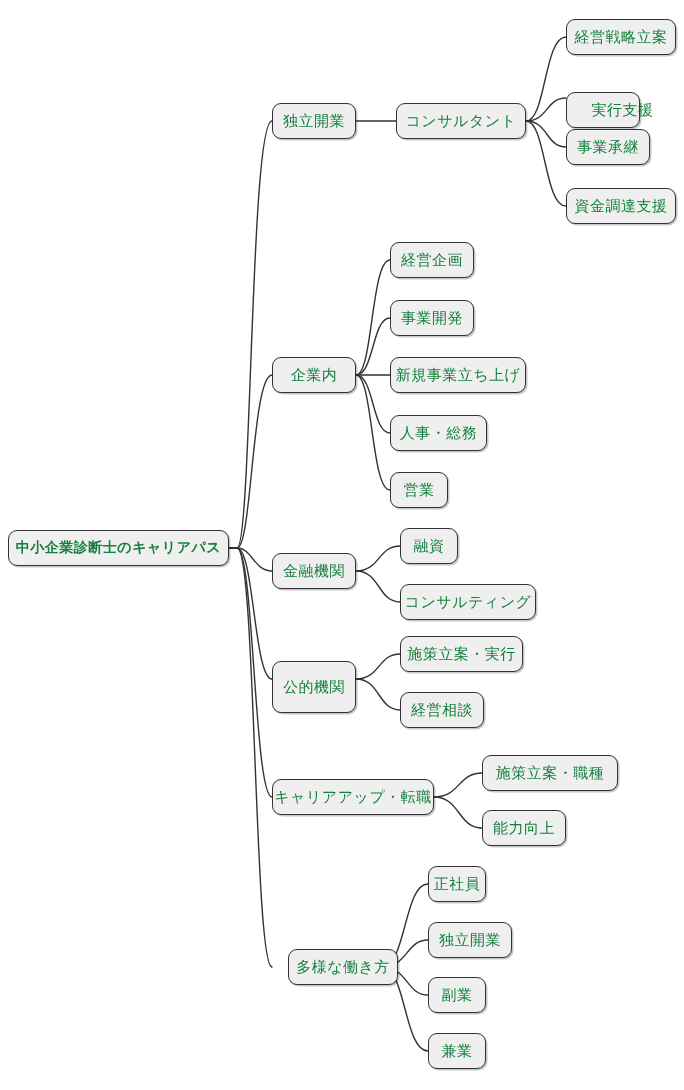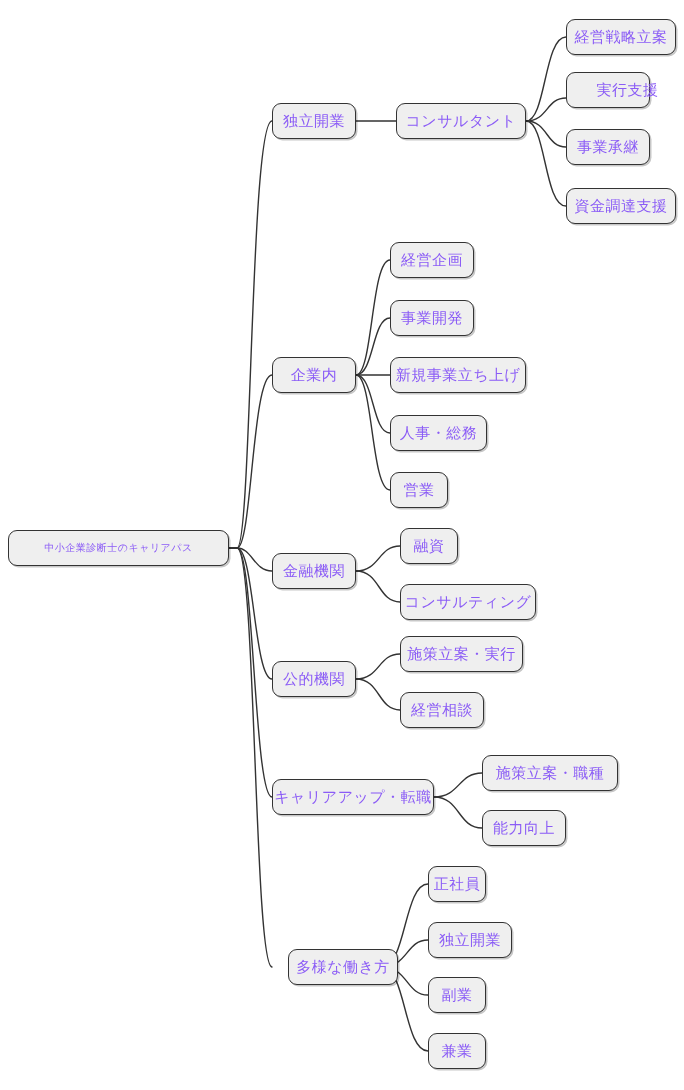--- a/index.html
+++ b/index.html
@@ -39,26 +39,26 @@
   }
   .node {
     position: absolute;
     box-sizing: border-box;
     display: flex;
     align-items: center;
     justify-content: center;
     background: #efefef;
     border: 1.5px solid #333333;
     border-radius: 9px;
-    color: #8b5cf6;
+    color: #15803d;
     white-space: nowrap;
     box-shadow: 1.5px 1.5px 0 rgba(0,0,0,0.22);
     letter-spacing: 0.5px;
   }
-  .node-root   { font-size: 10px; }
+  .node-root   { font-size: 14px; font-weight: bold; }
   .node-l1     { font-size: 15px; }
   .node-l2     { font-size: 15px; }
 </style>
 </head>
 <body>
 
 <div id="mindmap-root">
   <svg id="edge-layer" viewBox="0 0 684 1090" xmlns="http://www.w3.org/2000/svg">
       <path d="M229,548 L237,548 C252,548 250,121 272,121"></path>
       <path d="M229,548 L237,548 C252,548 252,375 272,375"></path>
@@ -85,33 +85,33 @@
       <path d="M382,967 C406,967 404,884 428,884"></path>
       <path d="M382,967 C408,967 406,940 428,940"></path>
       <path d="M382,967 C408,967 406,995 428,995"></path>
       <path d="M382,967 C406,967 404,1051 428,1051"></path>
     </svg>
   <div id="node-layer">
       <div class="node node-root" style="left: 8px; top: 530px; width: 221px; height: 36px;">中小企業診断士のキャリアパス</div>
       <div class="node node-l1" style="left: 272px; top: 103px; width: 84px; height: 36px;">独立開業</div>
       <div class="node node-l1" style="left: 396px; top: 103px; width: 130px; height: 36px;">コンサルタント</div>
       <div class="node node-l2" style="left: 566px; top: 19px; width: 110px; height: 36px;">経営戦略立案</div>
-      <div class="node node-l2" style="left: 566px; top: 72px; width: 84px; height: 36px; padding-left: 39px;">実行支援</div>
+      <div class="node node-l2" style="left: 566px; top: 92px; width: 74px; height: 36px; padding-left: 39px;">実行支援</div>
       <div class="node node-l2" style="left: 566px; top: 129px; width: 84px; height: 36px;">事業承継</div>
       <div class="node node-l2" style="left: 566px; top: 188px; width: 110px; height: 36px;">資金調達支援</div>
       <div class="node node-l1" style="left: 272px; top: 357px; width: 84px; height: 36px;">企業内</div>
       <div class="node node-l2" style="left: 390px; top: 242px; width: 84px; height: 36px;">経営企画</div>
       <div class="node node-l2" style="left: 390px; top: 300px; width: 84px; height: 36px;">事業開発</div>
       <div class="node node-l2" style="left: 390px; top: 357px; width: 136px; height: 36px;">新規事業立ち上げ</div>
       <div class="node node-l2" style="left: 390px; top: 415px; width: 97px; height: 36px;">人事・総務</div>
       <div class="node node-l2" style="left: 390px; top: 472px; width: 58px; height: 36px;">営業</div>
       <div class="node node-l1" style="left: 272px; top: 553px; width: 84px; height: 36px;">金融機関</div>
       <div class="node node-l2" style="left: 400px; top: 528px; width: 58px; height: 36px;">融資</div>
       <div class="node node-l2" style="left: 400px; top: 584px; width: 136px; height: 36px;">コンサルティング</div>
-      <div class="node node-l1" style="left: 272px; top: 661px; width: 84px; height: 36px;">公的機関</div>
+      <div class="node node-l1" style="left: 272px; top: 661px; width: 84px; height: 52px;">公的機関</div>
       <div class="node node-l2" style="left: 400px; top: 636px; width: 123px; height: 36px;">施策立案・実行</div>
       <div class="node node-l2" style="left: 400px; top: 692px; width: 84px; height: 36px;">経営相談</div>
       <div class="node node-l1" style="left: 272px; top: 779px; width: 162px; height: 36px;">キャリアアップ・転職</div>
       <div class="node node-l2" style="left: 482px; top: 755px; width: 136px; height: 36px;">施策立案・職種</div>
       <div class="node node-l2" style="left: 482px; top: 810px; width: 84px; height: 36px;">能力向上</div>
       <div class="node node-l1" style="left: 272px; top: 949px; width: 110px; height: 36px; margin-left: 16px;">多様な働き方</div>
       <div class="node node-l2" style="left: 428px; top: 866px; width: 58px; height: 36px; text-align: center;">正社員</div>
       <div class="node node-l2" style="left: 428px; top: 922px; width: 84px; height: 36px;">独立開業</div>
       <div class="node node-l2" style="left: 428px; top: 977px; width: 58px; height: 36px;">副業</div>
       <div class="node node-l2" style="left: 428px; top: 1033px; width: 58px; height: 36px;">兼業</div>

